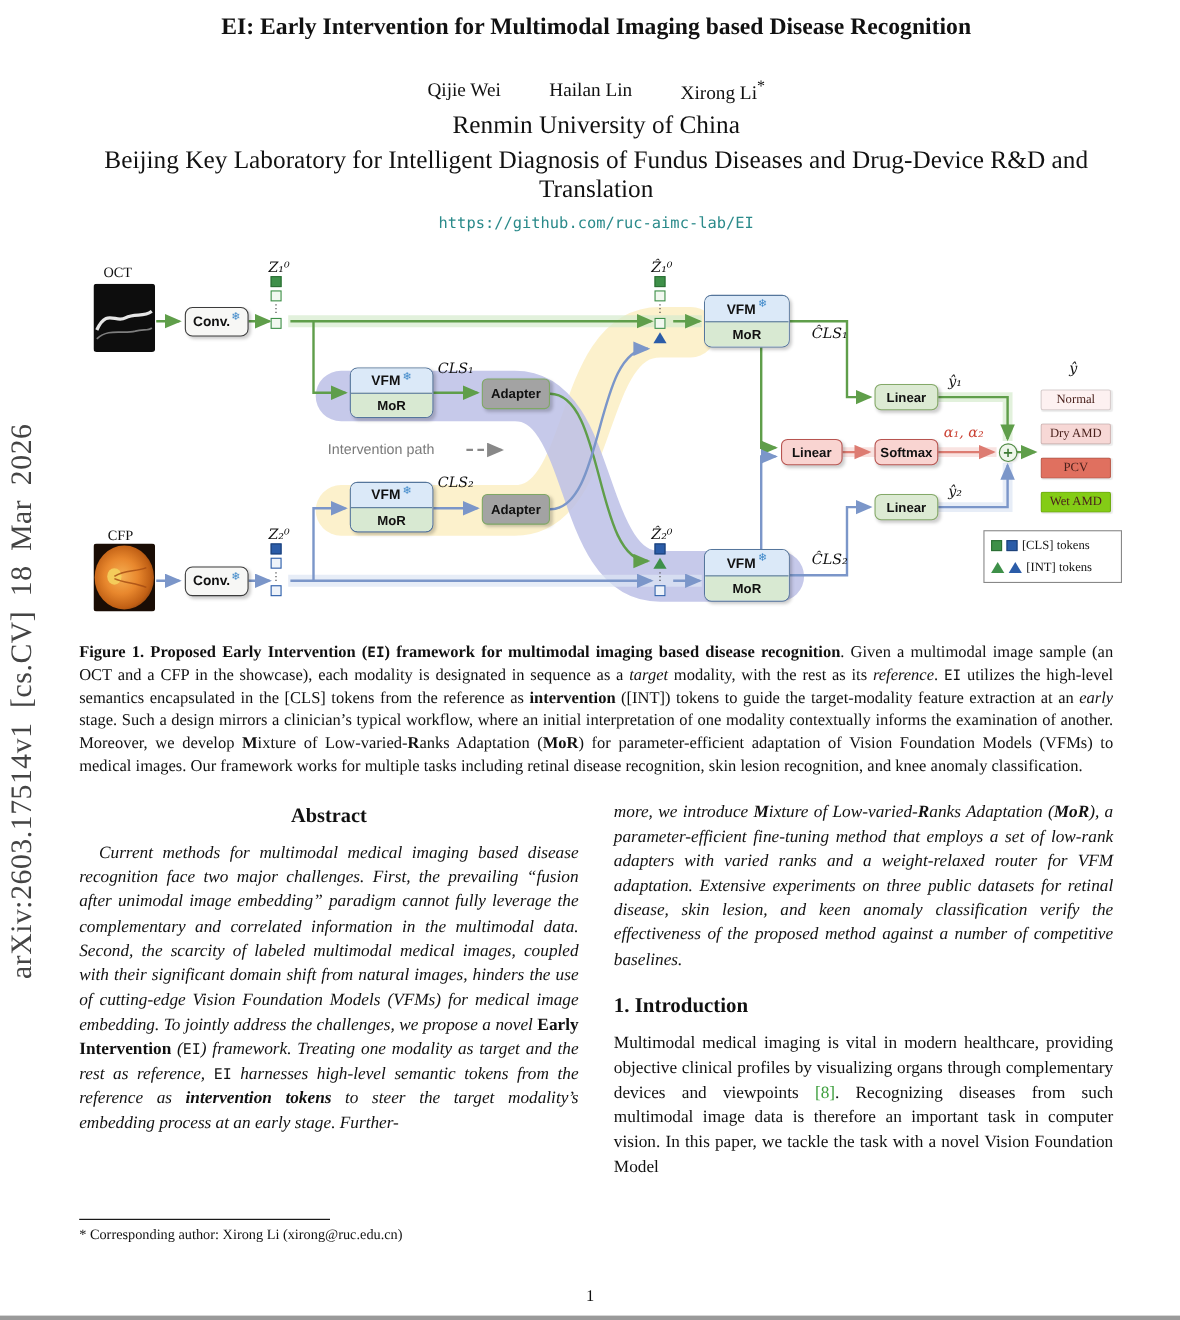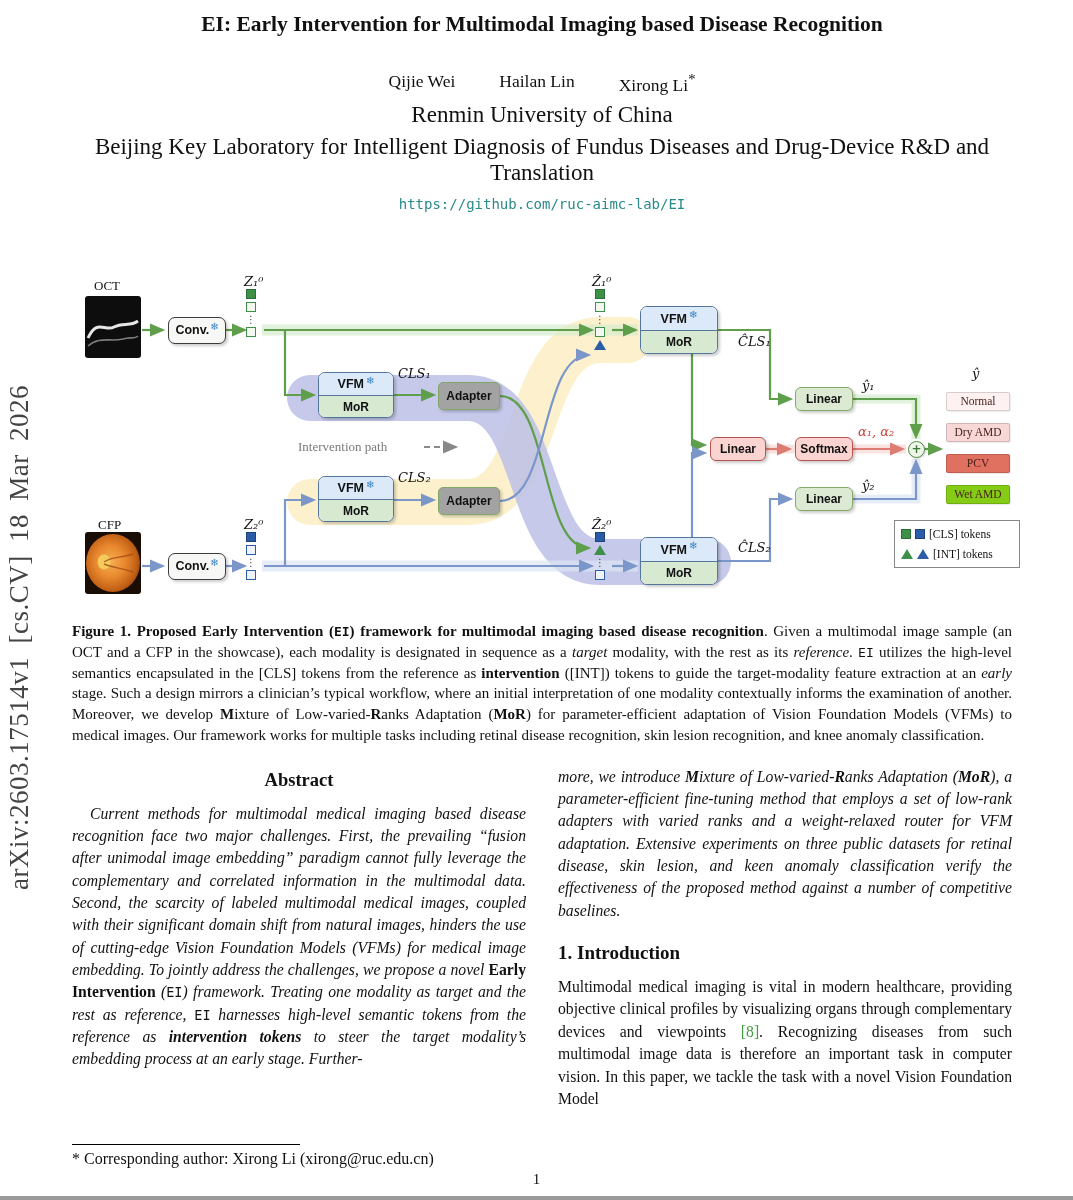--- a/index.html
+++ b/index.html
@@ -14,21 +14,21 @@
   .content{position:relative;margin-left:72px;width:940px}
 
   
   .title{font-size:21.5px;font-weight:bold;text-align:center;margin:0;padding-top:12px}
   .authors{display:flex;justify-content:center;gap:44px;font-size:17.5px;margin-top:34px}
   .affil,.lab{text-align:center;font-size:23px;margin-top:6px}
   .url{text-align:center;font-family:"DejaVu Sans Mono","Liberation Mono",monospace;
        font-size:14px;color:#2a8a8a;margin-top:10px}
 
   
-  .figure{position:relative;width:940px;height:335px;margin-top:64px}
+  .figure{position:relative;width:940px;height:335px;margin-top:27px}
   .fig-svg{position:absolute;left:0;top:0;width:940px;height:335px}
   .band{fill:none;stroke-linecap:round}
   .band.yellow{stroke:#fcf0c6;stroke-width:46;opacity:.9}
   .band.purple{stroke:#bcc0e6;stroke-width:46;opacity:.85}
   .soft{fill:none;opacity:.7}
   .wire{fill:none;stroke-width:2.2}
 
   .thumb{position:absolute}
   .imlabel{position:absolute;font-size:13px;color:#111}
   .fbox{position:absolute;box-sizing:border-box;display:flex;align-items:center;justify-content:center;
@@ -42,21 +42,21 @@
   .adapter-box{background:#a3a3a3;border:1.5px solid #7fa865;border-radius:5px;font-size:12px}
   .head-box{border-radius:6px;font-size:12px}
   .head-box.green{background:#dcead3;border:1.5px solid #84a968}
   .head-box.pink{background:#f9d4d1;border:1.5px solid #b85450}
   .plus-circle{position:absolute;width:15px;height:15px;border:1.6px solid #4f8a43;border-radius:50%;
                background:#eef6ea;display:flex;align-items:center;justify-content:center;
                font:bold 12px "DejaVu Sans",sans-serif;color:#3c7a33;box-shadow:1px 1px 2px rgba(0,0,0,.15)}
   .frozen{color:#3b86c8;font-size:10px;font-family:"DejaVu Sans",sans-serif;transform:translateY(-4px)}
   .mlabel{position:absolute;font-style:italic;font-size:13px;font-family:"DejaVu Serif",serif;color:#101010;white-space:nowrap}
   .alpha{color:#cb4335}
-  .int-label{position:absolute;font-family:Liberation Serif, serif;font-size:13px;color:#7a7a7a}
+  .int-label{position:absolute;font-family:Liberation Sans, sans-serif;font-size:13px;color:#7a7a7a}
 
   .tokcol{position:absolute;display:flex;flex-direction:column;align-items:center;gap:3px}
   .tk{display:inline-block;width:8px;height:8px;border:1.6px solid;box-sizing:content-box}
   .tk.gf{background:#3e9049;border-color:#2c6e35}
   .tk.go{background:#f2f8f0;border-color:#3e9049}
   .tk.bf{background:#2b5ca8;border-color:#1d4179}
   .tk.bo{background:#eef3fa;border-color:#2b5ca8}
   .dots{font:10px "DejaVu Sans",sans-serif;color:#444;line-height:9px}
   .tri{width:0;height:0;border-left:6px solid transparent;border-right:6px solid transparent;display:inline-block}
   .tri-g{border-bottom:10px solid #3e9049}
@@ -80,21 +80,21 @@
   .abstract-heading{text-align:center;font-size:18.5px;font-weight:bold;margin:4px 0 12px}
   .abs-text{font-style:italic;font-size:15.7px;line-height:1.42;text-align:justify;text-indent:18px;margin:0}
   .abs-text.no-indent{text-indent:0}
   .b-upright{font-weight:bold;font-style:normal}
   .bi{font-weight:bold}
   .mono{font-family:"DejaVu Sans Mono","Liberation Mono",monospace;font-style:normal;font-size:13.5px}
   .intro-heading{font-size:19px;font-weight:bold;margin:20px 0 12px;font-family:"Liberation Serif",serif}
   .body-text{font-size:15.7px;line-height:1.43;text-align:justify;margin:0}
   .cite{color:#3c9e3c}
   .fn-rule{width:228px;border-top:1.2px solid #000;margin-top:auto}
-  .footnote{font-size:16px;padding-top:5px}
+  .footnote{font-size:13px;padding-top:5px}
   .page-num{position:absolute;left:0;right:0;bottom:12px;text-align:center;font-size:15px}
 </style>
 </head>
 <body>
 
 <div class="page">
 
   <div class="arxiv">arXiv:2603.17514v1 [cs.CV] 18 Mar 2026</div>
 
   <div class="content">

